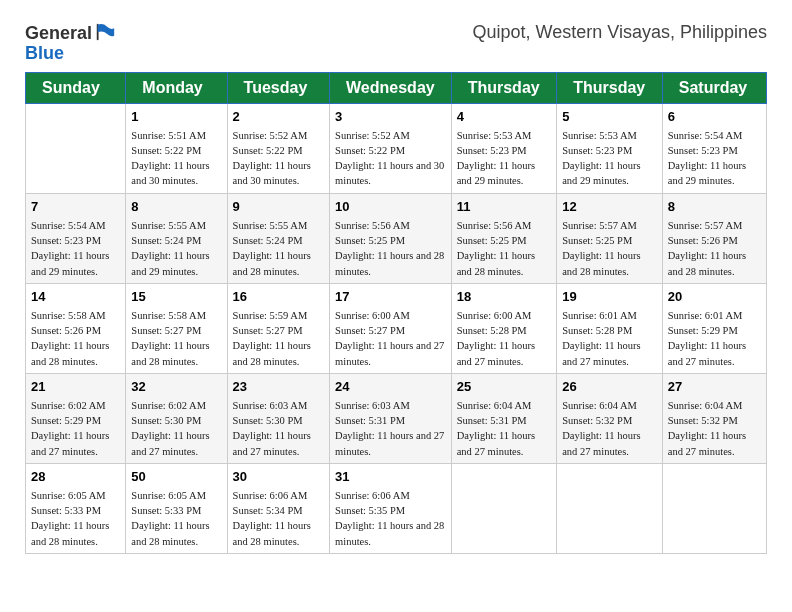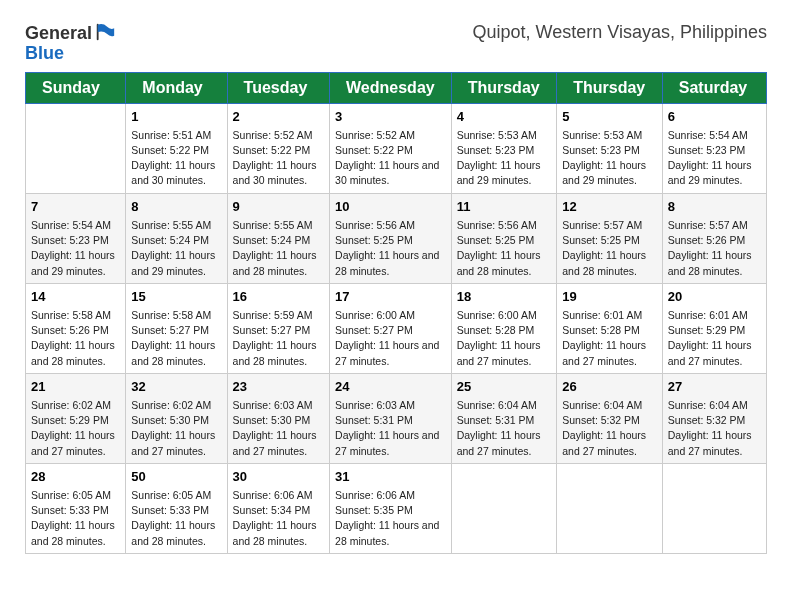--- a/index.html
+++ b/index.html
@@ -79,20 +79,21 @@
     .day-num {
       font-size: 13px;
       font-weight: bold;
       display: block;
       margin-bottom: 2px;
     }
     .day-info {
       font-size: 10.5px;
       color: #222;
       line-height: 1.45;
+      font-family: Liberation Serif, serif;
     }
     .row-shade {
       background-color: #f5f5f5;
     }
     .row-white {
       background-color: #fff;
     }
   </style>
 </head>
 <body>

